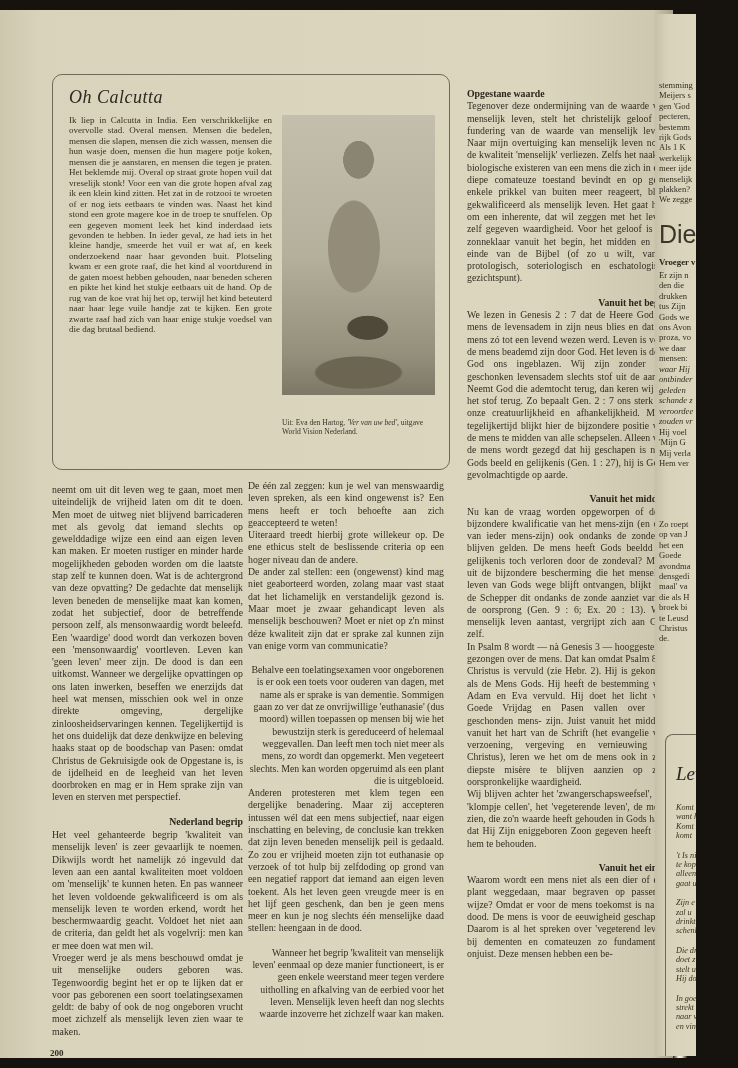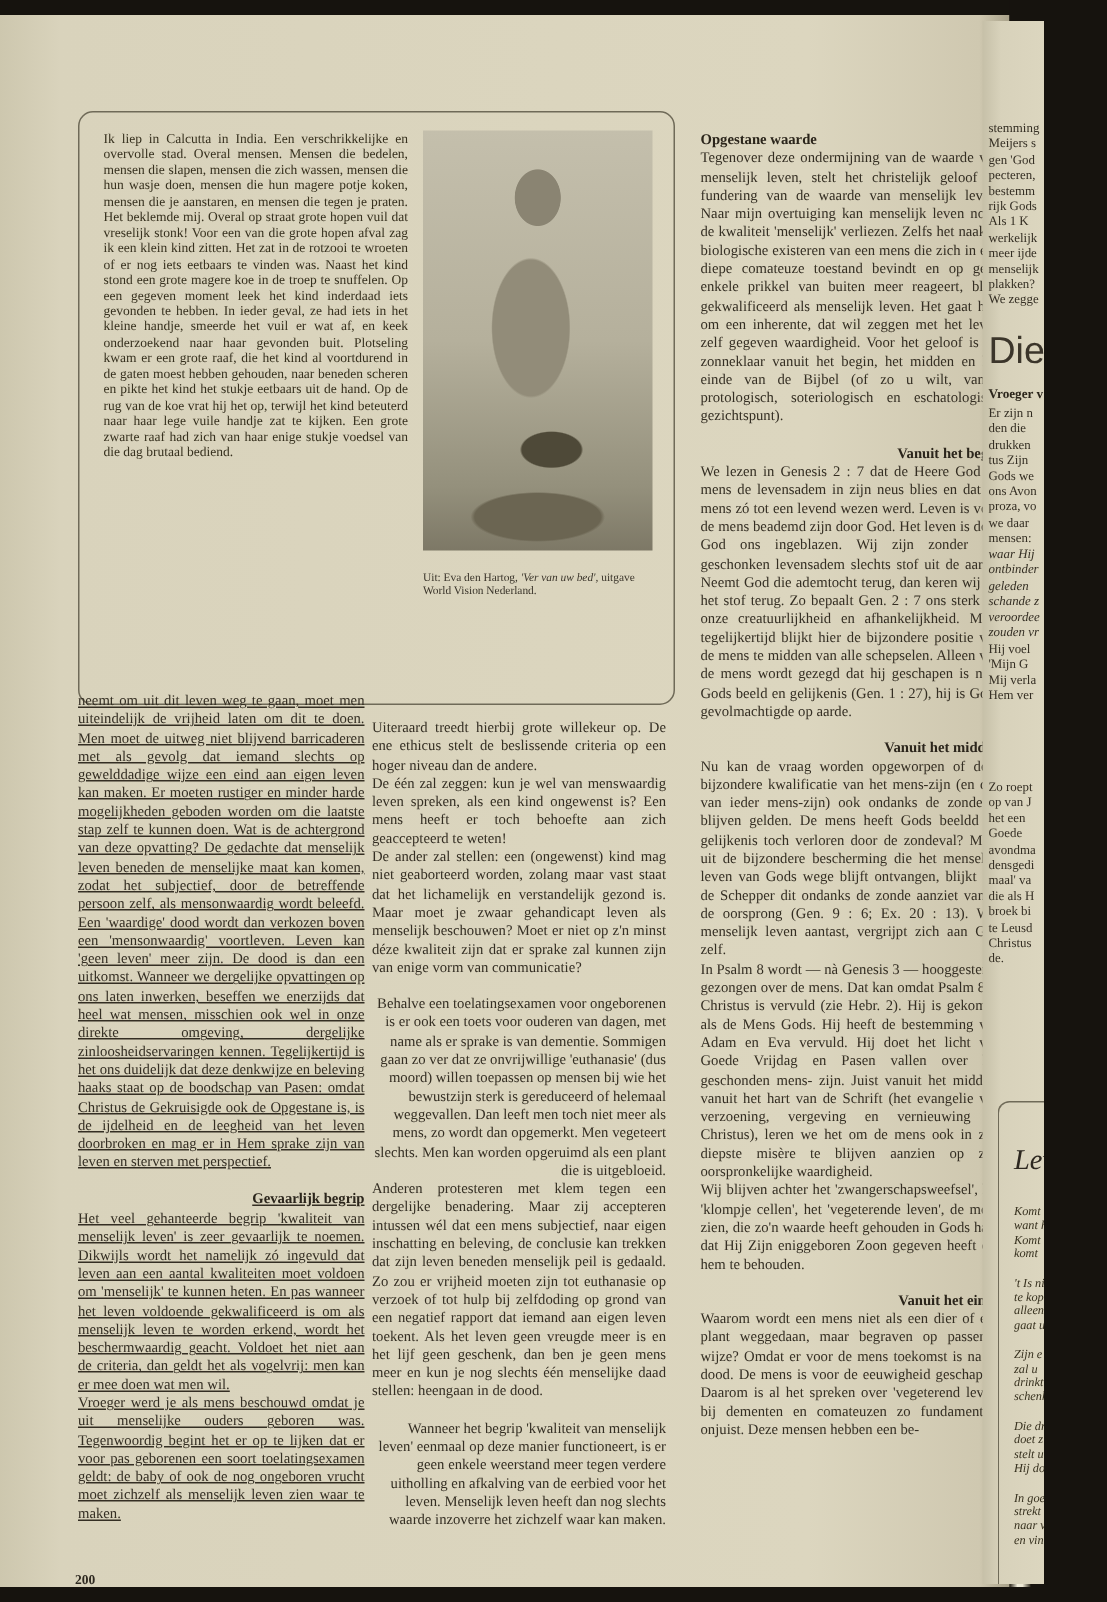--- a/index.html
+++ b/index.html
@@ -48,28 +48,28 @@
   .child-photo {
     width:153px; height:280px;
     background:
       radial-gradient(ellipse 26px 32px at 50% 16%, #8a8472 58%, rgba(0,0,0,0) 60%),
       radial-gradient(ellipse 44px 78px at 47% 47%, #928c79 58%, rgba(0,0,0,0) 60%),
       radial-gradient(ellipse 34px 20px at 56% 76%, #4e4938 58%, rgba(0,0,0,0) 62%),
       radial-gradient(ellipse 70px 26px at 50% 92%, #6b6552 60%, rgba(0,0,0,0) 64%),
       linear-gradient(180deg,#c4bfac 0%, #b5b09c 50%, #94907c 85%, #7d7866 100%);
   }
   .photo-caption {
-    margin-top:13px; font-size:7.6px; line-height:9.2px; color:#3a342a; text-align:left;
+    margin-top:23px; font-size:7.6px; line-height:9.2px; color:#3a342a; text-align:left;
   }
   .photo-caption .it { font-style:italic; }
 
   
   .col { position:absolute; font-size:9.8px; line-height:12.3px; text-align:justify; color:#342e23; }
   .col p { margin:0; }
-  .col-1 { left:52px;  top:452px; width:191px;text-decoration:underline; }
+  .col-1 { left:52px;  top:474px; width:191px; }
   .col-2 { left:248px; top:470px; width:196px; }
   .col-3 { left:467px; top:78px;  width:200px; }
   .sec-heading { font-weight:bold; font-size:9.8px; line-height:12.3px; text-align:left; color:#2b251b; }
   .gap-top   { margin-top:12px !important;text-align:right; }
   .gap-top-s { margin-top:1px !important; }
 
   .page-number { position:absolute; left:50px; top:1038px; font-weight:bold; font-size:9px; color:#2e2920;text-align:center; }
 
   
   .frag { position:absolute; left:4px; font-size:8.6px; line-height:10.4px; white-space:pre-line; color:#342e23; width:60px; }
@@ -87,39 +87,40 @@
   }
   .poem-heading { font-style:italic; font-size:19px; color:#2d2820; margin-bottom:18px; }
   .stanza { font-style:italic; font-size:8.2px; line-height:9.4px; white-space:pre-line; margin-bottom:10px; color:#37311f; }
 </style>
 </head>
 <body>
 
 <div class="page-left">
 
   <div class="article-box">
+    <div class="article-title">Oh Calcutta</div>
     <div class="article-flex">
       <div class="article-body">Ik liep in Calcutta in India. Een verschrikkelijke en overvolle stad. Overal mensen. Mensen die bedelen, mensen die slapen, mensen die zich wassen, mensen die hun wasje doen, mensen die hun magere potje koken, mensen die je aanstaren, en mensen die tegen je praten. Het beklemde mij. Overal op straat grote hopen vuil dat vreselijk stonk! Voor een van die grote hopen afval zag ik een klein kind zitten. Het zat in de rotzooi te wroeten of er nog iets eetbaars te vinden was. Naast het kind stond een grote magere koe in de troep te snuffelen. Op een gegeven moment leek het kind inderdaad iets gevonden te hebben. In ieder geval, ze had iets in het kleine handje, smeerde het vuil er wat af, en keek onderzoekend naar haar gevonden buit. Plotseling kwam er een grote raaf, die het kind al voortdurend in de gaten moest hebben gehouden, naar beneden scheren en pikte het kind het stukje eetbaars uit de hand. Op de rug van de koe vrat hij het op, terwijl het kind beteuterd naar haar lege vuile handje zat te kijken. Een grote zwarte raaf had zich van haar enige stukje voedsel van die dag brutaal bediend.</div>
       <div class="photo-col">
         <div class="child-photo"></div>
         <div class="photo-caption"><span>Uit: Eva den Hartog, </span><span class="it">'Ver van uw bed',</span><span> uitgave World Vision Nederland.</span></div>
       </div>
     </div>
   </div>
 
   <div class="col col-1">
     <p>neemt om uit dit leven weg te gaan, moet men uiteindelijk de vrijheid laten om dit te doen. Men moet de uitweg niet blijvend barricaderen met als gevolg dat iemand slechts op gewelddadige wijze een eind aan eigen leven kan maken. Er moeten rustiger en minder harde mogelijkheden geboden worden om die laatste stap zelf te kunnen doen. Wat is de achtergrond van deze opvatting? De gedachte dat menselijk leven beneden de menselijke maat kan komen, zodat het subjectief, door de betreffende persoon zelf, als mensonwaardig wordt beleefd. Een 'waardige' dood wordt dan verkozen boven een 'mensonwaardig' voortleven. Leven kan 'geen leven' meer zijn. De dood is dan een uitkomst. Wanneer we dergelijke opvattingen op ons laten inwerken, beseffen we enerzijds dat heel wat mensen, misschien ook wel in onze direkte omgeving, dergelijke zinloosheidservaringen kennen. Tegelijkertijd is het ons duidelijk dat deze denkwijze en beleving haaks staat op de boodschap van Pasen: omdat Christus de Gekruisigde ook de Opgestane is, is de ijdelheid en de leegheid van het leven doorbroken en mag er in Hem sprake zijn van leven en sterven met perspectief.</p>
-    <p class="sec-heading gap-top">Gevaarlijk begrip</p>
+    <p class="sec-heading gap-top">Nederland begrip</p>
     <p class="gap-top-s">Het veel gehanteerde begrip 'kwaliteit van menselijk leven' is zeer gevaarlijk te noemen. Dikwijls wordt het namelijk zó ingevuld dat leven aan een aantal kwaliteiten moet voldoen om 'menselijk' te kunnen heten. En pas wanneer het leven voldoende gekwalificeerd is om als menselijk leven te worden erkend, wordt het beschermwaardig geacht. Voldoet het niet aan de criteria, dan geldt het als vogelvrij: men kan er mee doen wat men wil.</p>
     <p>Vroeger werd je als mens beschouwd omdat je uit menselijke ouders geboren was. Tegenwoordig begint het er op te lijken dat er voor pas geborenen een soort toelatingsexamen geldt: de baby of ook de nog ongeboren vrucht moet zichzelf als menselijk leven zien waar te maken.</p>
   </div>
 
   <div class="col col-2">
+    <p>De één zal zeggen: kun je wel van menswaardig leven spreken, als een kind ongewenst is? Een mens heeft er toch behoefte aan zich geaccepteerd te weten!</p>
     <p>Uiteraard treedt hierbij grote willekeur op. De ene ethicus stelt de beslissende criteria op een hoger niveau dan de andere.</p>
-    <p>De één zal zeggen: kun je wel van menswaardig leven spreken, als een kind ongewenst is? Een mens heeft er toch behoefte aan zich geaccepteerd te weten!</p>
     <p>De ander zal stellen: een (ongewenst) kind mag niet geaborteerd worden, zolang maar vast staat dat het lichamelijk en verstandelijk gezond is. Maar moet je zwaar gehandicapt leven als menselijk beschouwen? Moet er niet op z'n minst déze kwaliteit zijn dat er sprake zal kunnen zijn van enige vorm van communicatie?</p>
     <p class="gap-top">Behalve een toelatingsexamen voor ongeborenen is er ook een toets voor ouderen van dagen, met name als er sprake is van dementie. Sommigen gaan zo ver dat ze onvrijwillige 'euthanasie' (dus moord) willen toepassen op mensen bij wie het bewustzijn sterk is gereduceerd of helemaal weggevallen. Dan leeft men toch niet meer als mens, zo wordt dan opgemerkt. Men vegeteert slechts. Men kan worden opgeruimd als een plant die is uitgebloeid.</p>
     <p>Anderen protesteren met klem tegen een dergelijke benadering. Maar zij accepteren intussen wél dat een mens subjectief, naar eigen inschatting en beleving, de conclusie kan trekken dat zijn leven beneden menselijk peil is gedaald. Zo zou er vrijheid moeten zijn tot euthanasie op verzoek of tot hulp bij zelfdoding op grond van een negatief rapport dat iemand aan eigen leven toekent. Als het leven geen vreugde meer is en het lijf geen geschenk, dan ben je geen mens meer en kun je nog slechts één menselijke daad stellen: heengaan in de dood.</p>
     <p class="gap-top">Wanneer het begrip 'kwaliteit van menselijk leven' eenmaal op deze manier functioneert, is er geen enkele weerstand meer tegen verdere uitholling en afkalving van de eerbied voor het leven. Menselijk leven heeft dan nog slechts waarde inzoverre het zichzelf waar kan maken.</p>
   </div>
 
   <div class="col col-3">
     <p class="sec-heading">Opgestane waarde</p>
     <p>Tegenover deze ondermijning van de waarde van menselijk leven, stelt het christelijk geloof de fundering van de waarde van menselijk leven. Naar mijn overtuiging kan menselijk leven nooit de kwaliteit 'menselijk' verliezen. Zelfs het naakte, biologische existeren van een mens die zich in een diepe comateuze toestand bevindt en op geen enkele prikkel van buiten meer reageert, blijft gekwalificeerd als menselijk leven. Het gaat hier om een inherente, dat wil zeggen met het leven zelf gegeven waardigheid. Voor het geloof is dit zonneklaar vanuit het begin, het midden en het einde van de Bijbel (of zo u wilt, vanuit protologisch, soteriologisch en eschatologisch gezichtspunt).</p>
     <p class="sec-heading gap-top">Vanuit het begin</p>

